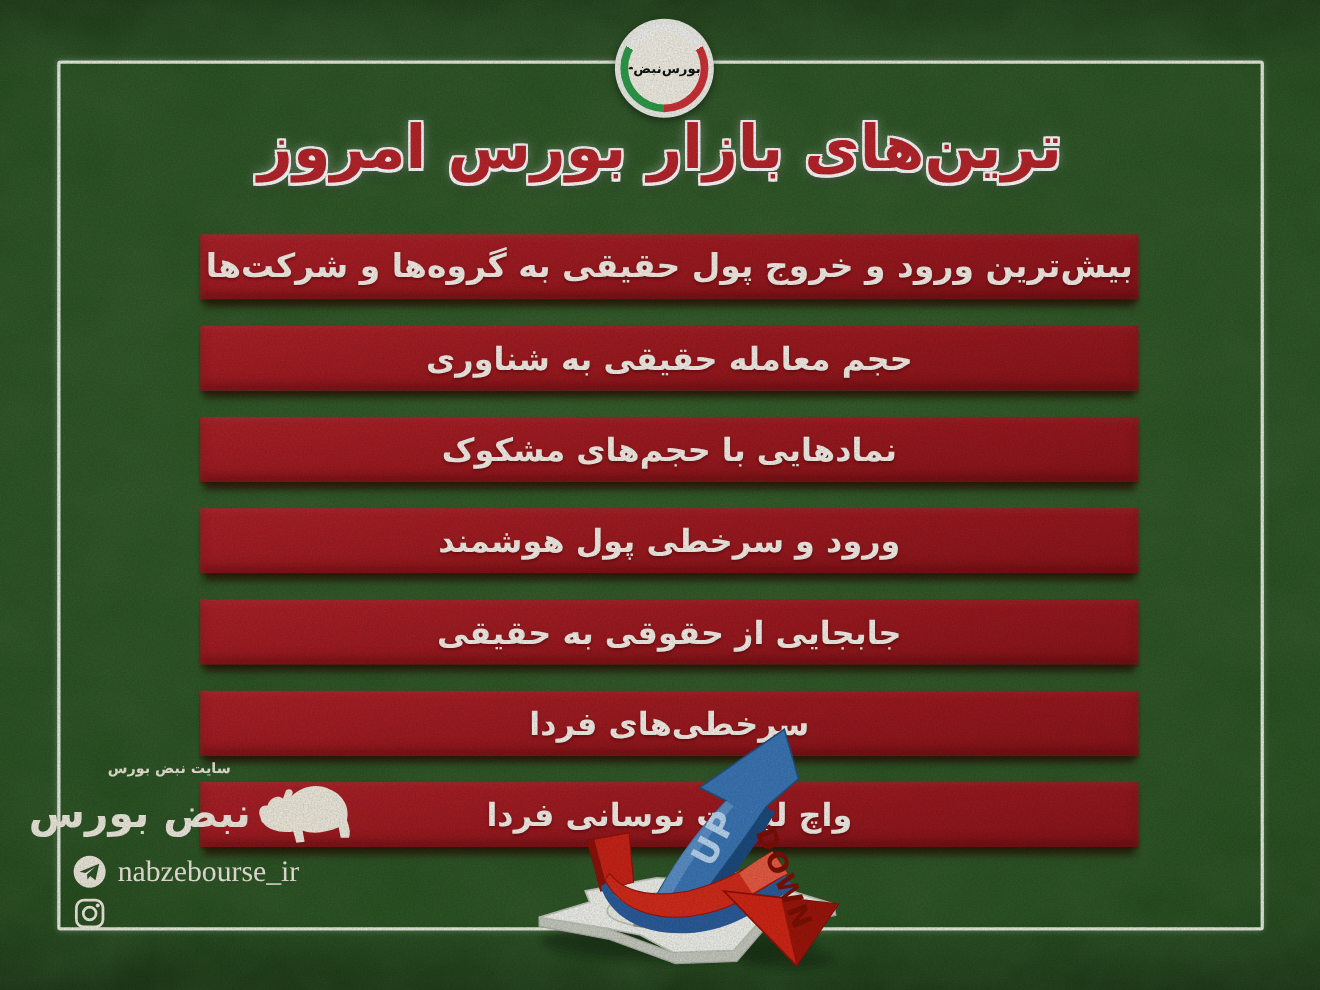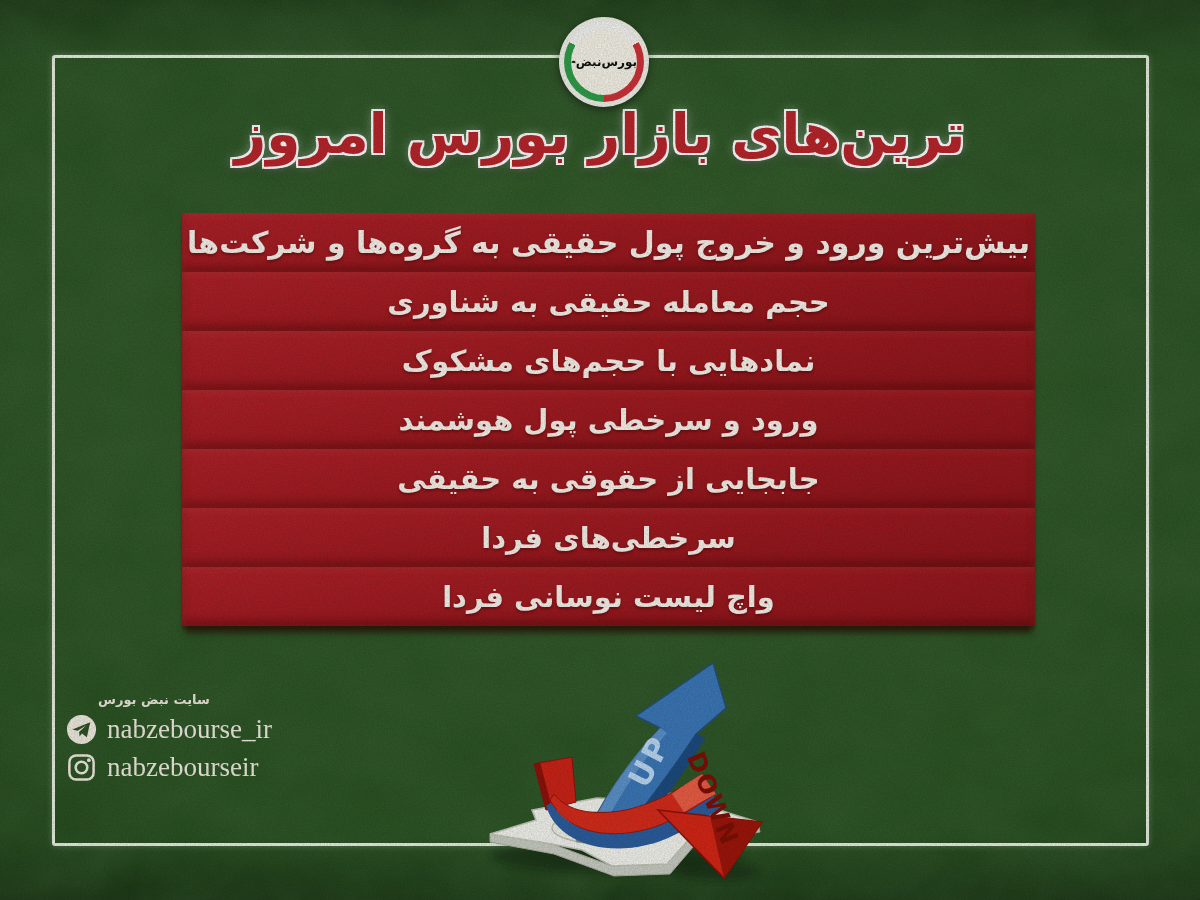--- a/index.html
+++ b/index.html
@@ -48,21 +48,21 @@
     color:var(--title-red,#b9262b);letter-spacing:-1px;
     text-shadow:
       -2px 0 0 #fff, 2px 0 0 #fff, 0 -2px 0 #fff, 0 2px 0 #fff,
       -2px -2px 0 #fff, 2px -2px 0 #fff, -2px 2px 0 #fff, 2px 2px 0 #fff,
       0 0 12px rgba(255,255,255,.55), 0 6px 8px rgba(0,0,0,.35);
   }
 
   
   .rows{
     position:absolute;left:182px;top:213px;width:853px;z-index:3;
-    display:flex;flex-direction:column;gap:0;direction:rtl;
+    display:flex;flex-direction:column;gap:24px;direction:rtl;
   }
   .row{
     height:59px;display:flex;align-items:center;justify-content:center;
     background:linear-gradient(173deg, #b0222a 0%, var(--banner-red,#a01b21) 45%, #8c151b 100%);
     box-shadow:
       0 10px 6px -3px rgba(40,22,7,.8),
       0 3px 2px rgba(40,22,7,.35),
       inset 0 2px 8px rgba(255,160,150,.12),
       inset 0 -5px 10px rgba(50,0,0,.38);
     color:var(--text-white,#f8f4ec);font-weight:bold;font-size:29px;
@@ -144,34 +144,39 @@
     <div class="row">
         <span>سرخطی‌های فردا</span>
       </div>
     <div class="row">
         <span>واچ لیست نوسانی فردا</span>
       </div>
   </div>
 
   <div class="footer">
     <div class="site-label">سایت نبض بورس</div>
+    <div class="wordmark-row">
+      <svg class="footer-bull" viewBox="0 0 100 64">
+          <use href="#bullp"></use>
+        </svg>
+      <span class="wordmark">نبض بورس</span>
+    </div>
     <div class="handle-row">
       <svg class="sicon" viewBox="0 0 32 32">
         <circle cx="16" cy="16" r="15" fill="#f0ece0"></circle>
         <path d="M6.5,16 L25,8.5 L21.5,24 L16.5,20 L14,23.2 L13.5,18.6 L21,11.5 L12,17.2 Z" fill="#2e5427"></path>
       </svg>
       <span>nabzebourse_ir</span>
     </div>
     <div class="handle-row">
       <svg class="sicon" viewBox="0 0 32 32">
         <rect x="3.5" y="3.5" width="25" height="25" rx="7" fill="none" stroke="#f0ece0" stroke-width="2.6"></rect>
         <circle cx="16" cy="16" r="6" fill="none" stroke="#f0ece0" stroke-width="2.6"></circle>
         <circle cx="23.6" cy="8.4" r="1.9" fill="#f0ece0"></circle>
       </svg>
-      <span>nabzebourseir</span>
     </div>
   </div>
 
   <svg class="arrow-art" width="330" height="250" viewBox="0 0 330 250">
     <defs>
       <filter id="soft" x="-30%" y="-30%" width="160%" height="160%">
           <feGaussianBlur stdDeviation="4"></feGaussianBlur>
         </filter>
     </defs>
 

